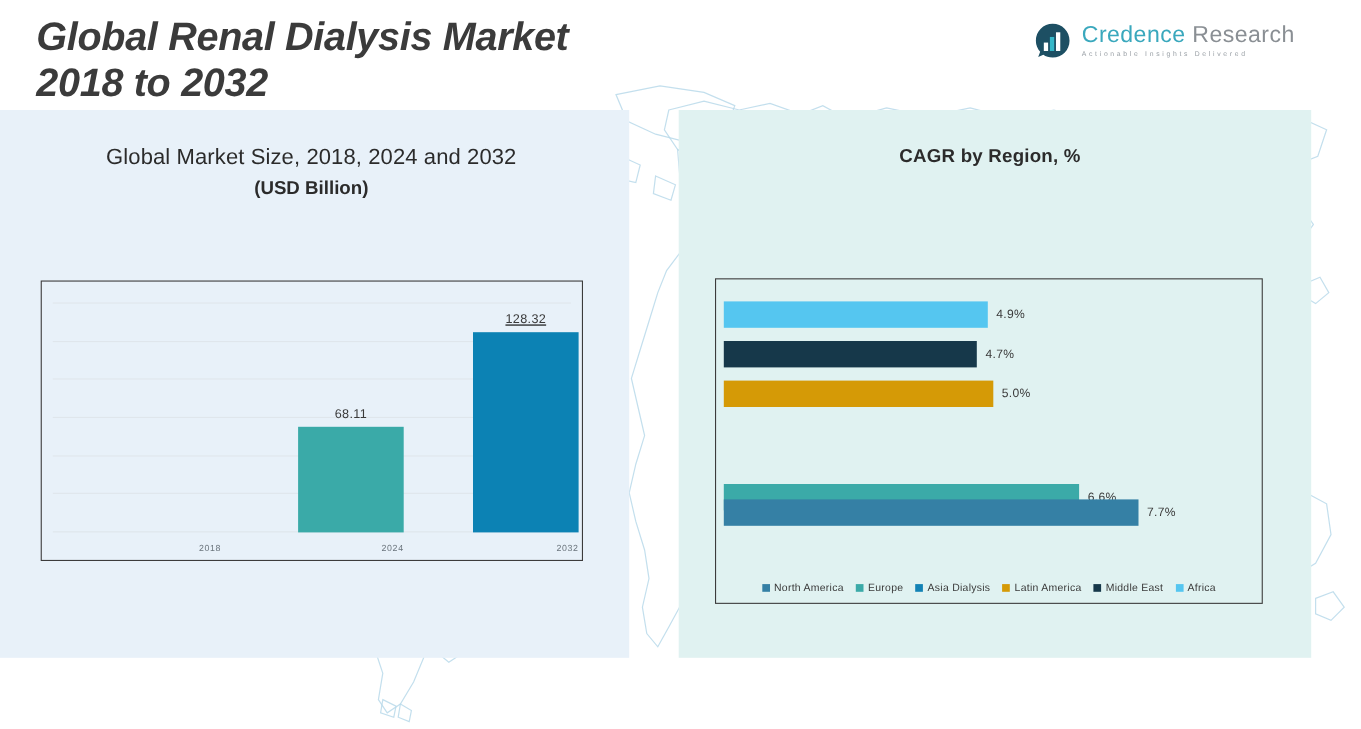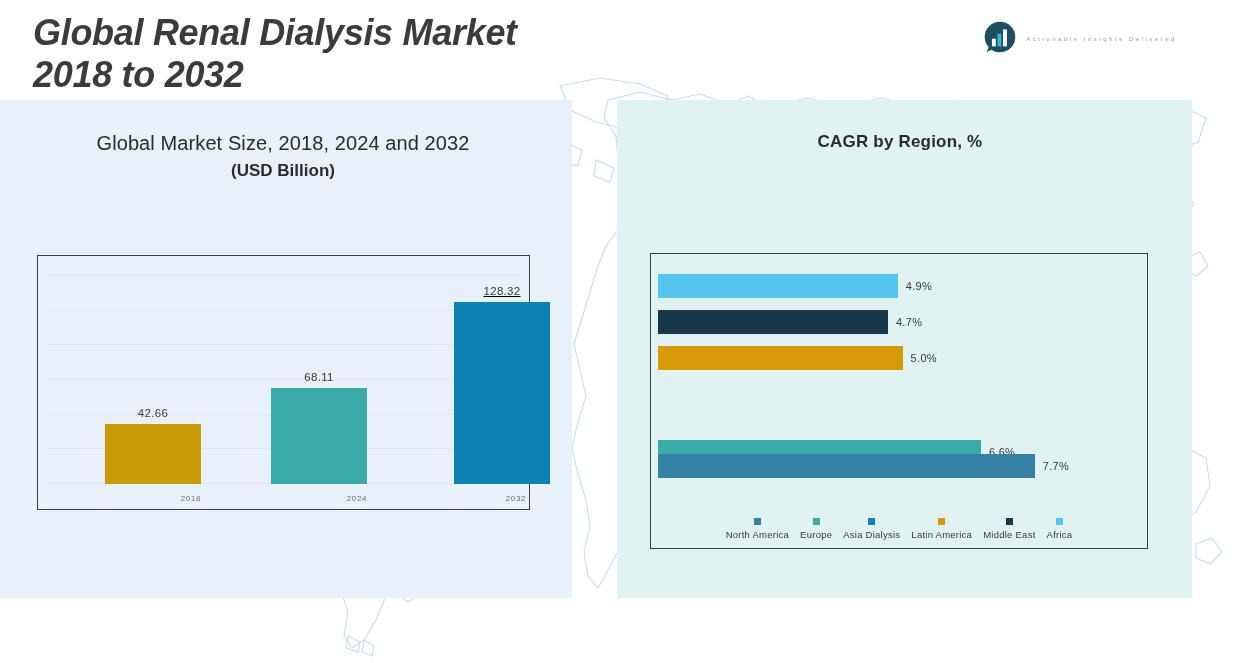--- a/index.html
+++ b/index.html
@@ -85,21 +85,21 @@
     display:flex; align-items:center;
   }
   .hbar { height:24px; }
   .hval { font-size:11px; color:#3a3a3a; margin-left:8px; letter-spacing:.3px; white-space:nowrap; }
 
   #bar-legend {
     position:absolute; left:8px; right:8px; bottom:8px;
     display:flex; justify-content:center; align-items:center; gap:11px;
     flex-wrap:nowrap;
   }
-  .legend-item { display:flex; align-items:center; gap:4px;flex-direction:column; }
+  .legend-item { display:flex; align-items:center; gap:4px; }
   .legend-swatch { width:7px; height:7px; flex:none; }
   .legend-label { font-size:9.5px; color:#3a3a3a; letter-spacing:.25px; white-space:nowrap; }
 </style>
 </head>
 <body>
 
 <svg id="worldmap" viewBox="0 0 1237 663" preserveAspectRatio="none" aria-hidden="true">
   <g>
 
     <path d="M60,120 L95,108 L150,104 L215,110 L265,104 L320,112 L352,104 L400,112 L445,104 L492,114 L520,108 L548,120 L540,148 L505,162 L470,152 L432,168 L400,160 L368,176 L330,168 L296,184 L262,176 L228,190 L196,180 L160,194 L128,184 L96,196 L72,180 L58,152 Z"></path>
@@ -166,20 +166,23 @@
 2018 to 2032</div>
 
   <div id="brand-logo">
     <svg id="logo-mark" viewBox="0 0 40 40">
       <path d="M20 2 C30 2 38 10 38 20 C38 30 30 38 20 38 C16 38 12.6 36.9 10 35 L4.5 37.5 L6.6 31.8 C3.8 28.7 2 24.6 2 20 C2 10 10 2 20 2 Z" fill="#1d4f63"></path>
       <rect x="10.5" y="22" width="4.6" height="9" fill="#ffffff"></rect>
       <rect x="17" y="16" width="4.6" height="15" fill="#35b8c9"></rect>
       <rect x="23.5" y="11" width="4.6" height="20" fill="#ffffff"></rect>
     </svg>
     <div id="brand-text">
+      <div id="brand-name">
+        <span class="b1">Credence</span><span class="b2"> Research</span>
+      </div>
       <div id="brand-tagline">Actionable Insights Delivered</div>
     </div>
   </div>
 </div>
 
 <div class="chart-heading" id="left-heading">
   <div class="line1">Global Market Size, 2018, 2024 and 2032</div>
   <div class="line2">(USD Billion)</div>
 </div>
 
@@ -189,31 +192,27 @@
 
 <div class="chart-frame" id="left-chart">
   <div id="col-plot">
       <div class="gridline" style="bottom: 25px;"></div>
       <div class="gridline" style="bottom: 59.6667px;"></div>
       <div class="gridline" style="bottom: 94.3333px;"></div>
       <div class="gridline" style="bottom: 129px;"></div>
       <div class="gridline" style="bottom: 163.667px;"></div>
       <div class="gridline" style="bottom: 198.333px;"></div>
       <div class="gridline" style="bottom: 233px;"></div>
-      <div class="col-bar-wrap" style="left: 67px;">
-        <div class="col-value">42.66</div>
-        <div class="col-bar" style="height: 60.3624px; background: rgb(200, 154, 6);"></div>
-      </div>
       <div class="col-cat" style="left: 67px;">2018</div>
       <div class="col-bar-wrap" style="left: 233px;">
         <div class="col-value">68.11</div>
         <div class="col-bar" style="height: 96.3733px; background: rgb(58, 170, 168);"></div>
       </div>
       <div class="col-cat" style="left: 233px;">2024</div>
-      <div class="col-bar-wrap" style="left: 416px; text-decoration: underline;">
+      <div class="col-bar-wrap" style="left: 392px; text-decoration: underline;">
         <div class="col-value">128.32</div>
         <div class="col-bar" style="height: 181.568px; background: rgb(12, 130, 180);"></div>
       </div>
       <div class="col-cat" style="left: 392px;">2032</div>
     </div>
 </div>
 
 <div class="chart-frame" id="right-chart">
   <div id="bar-plot">
       <div class="hrow" style="top: 20px;">

